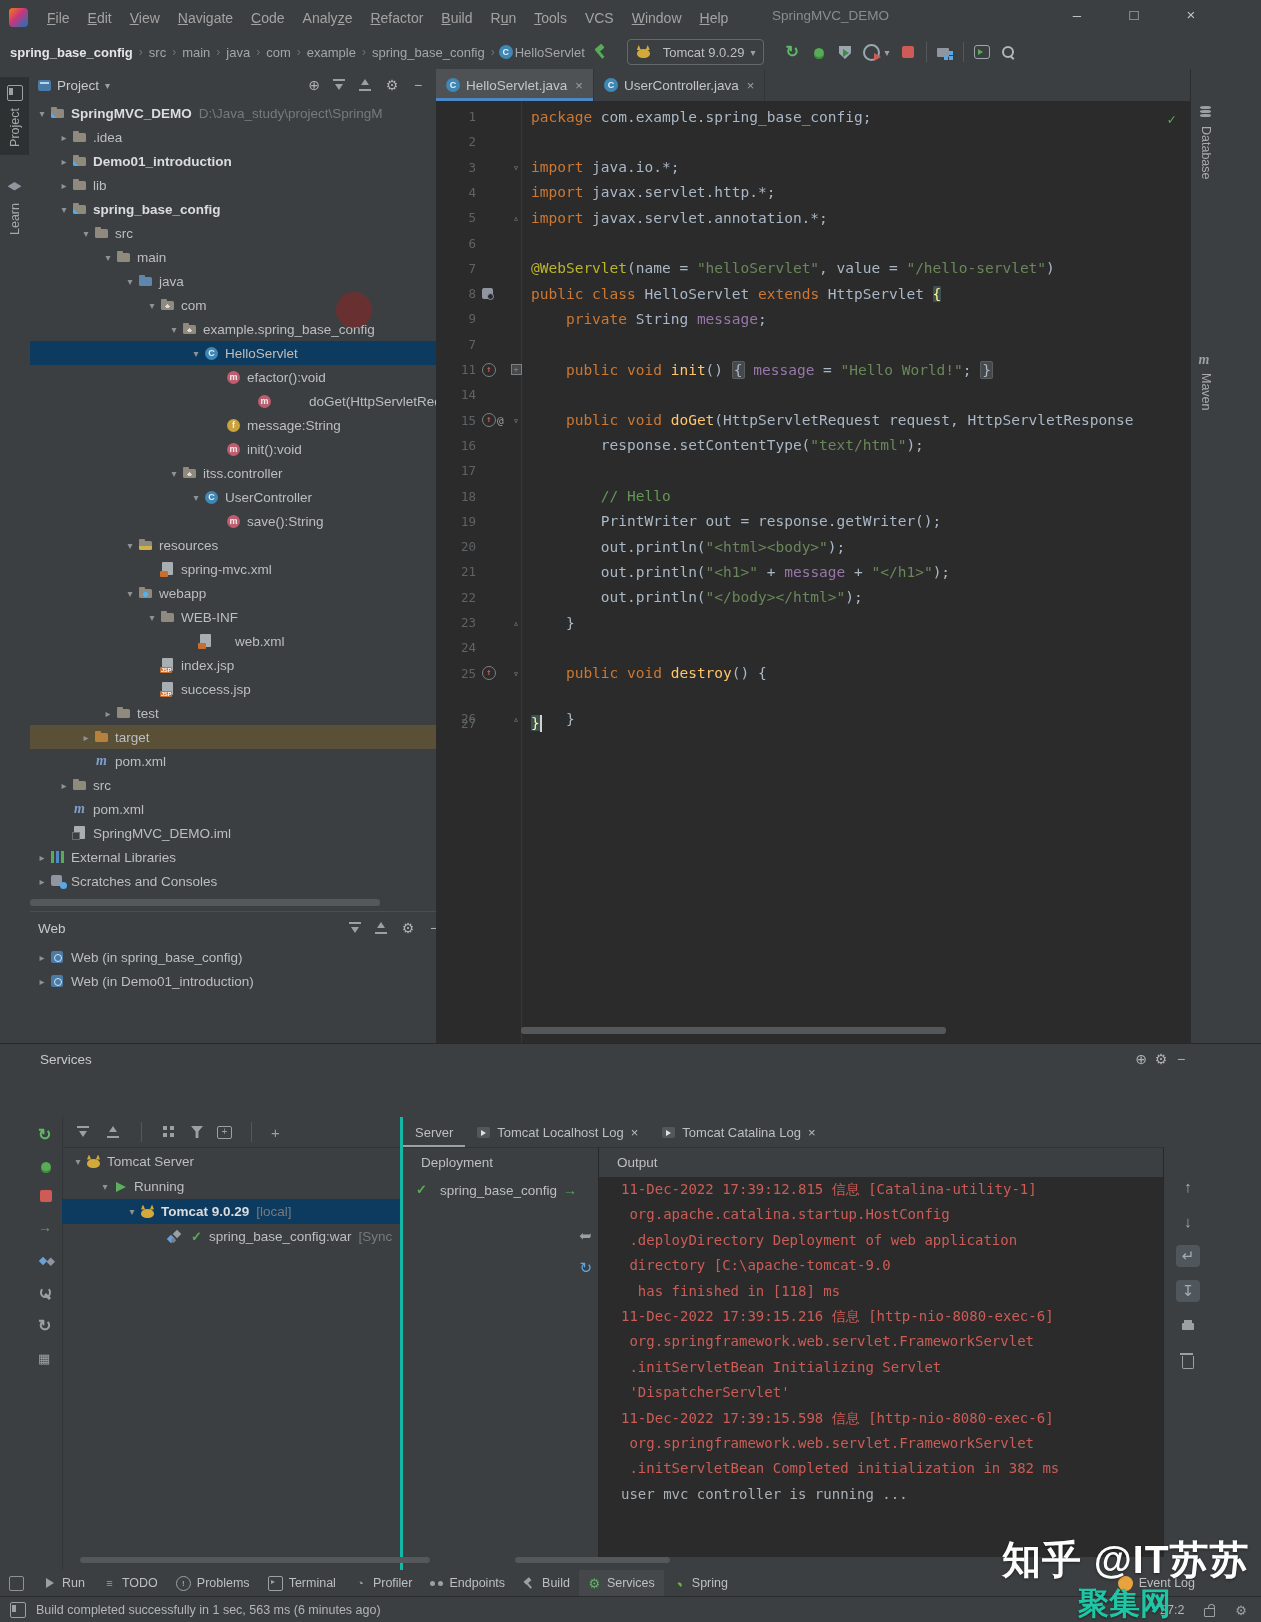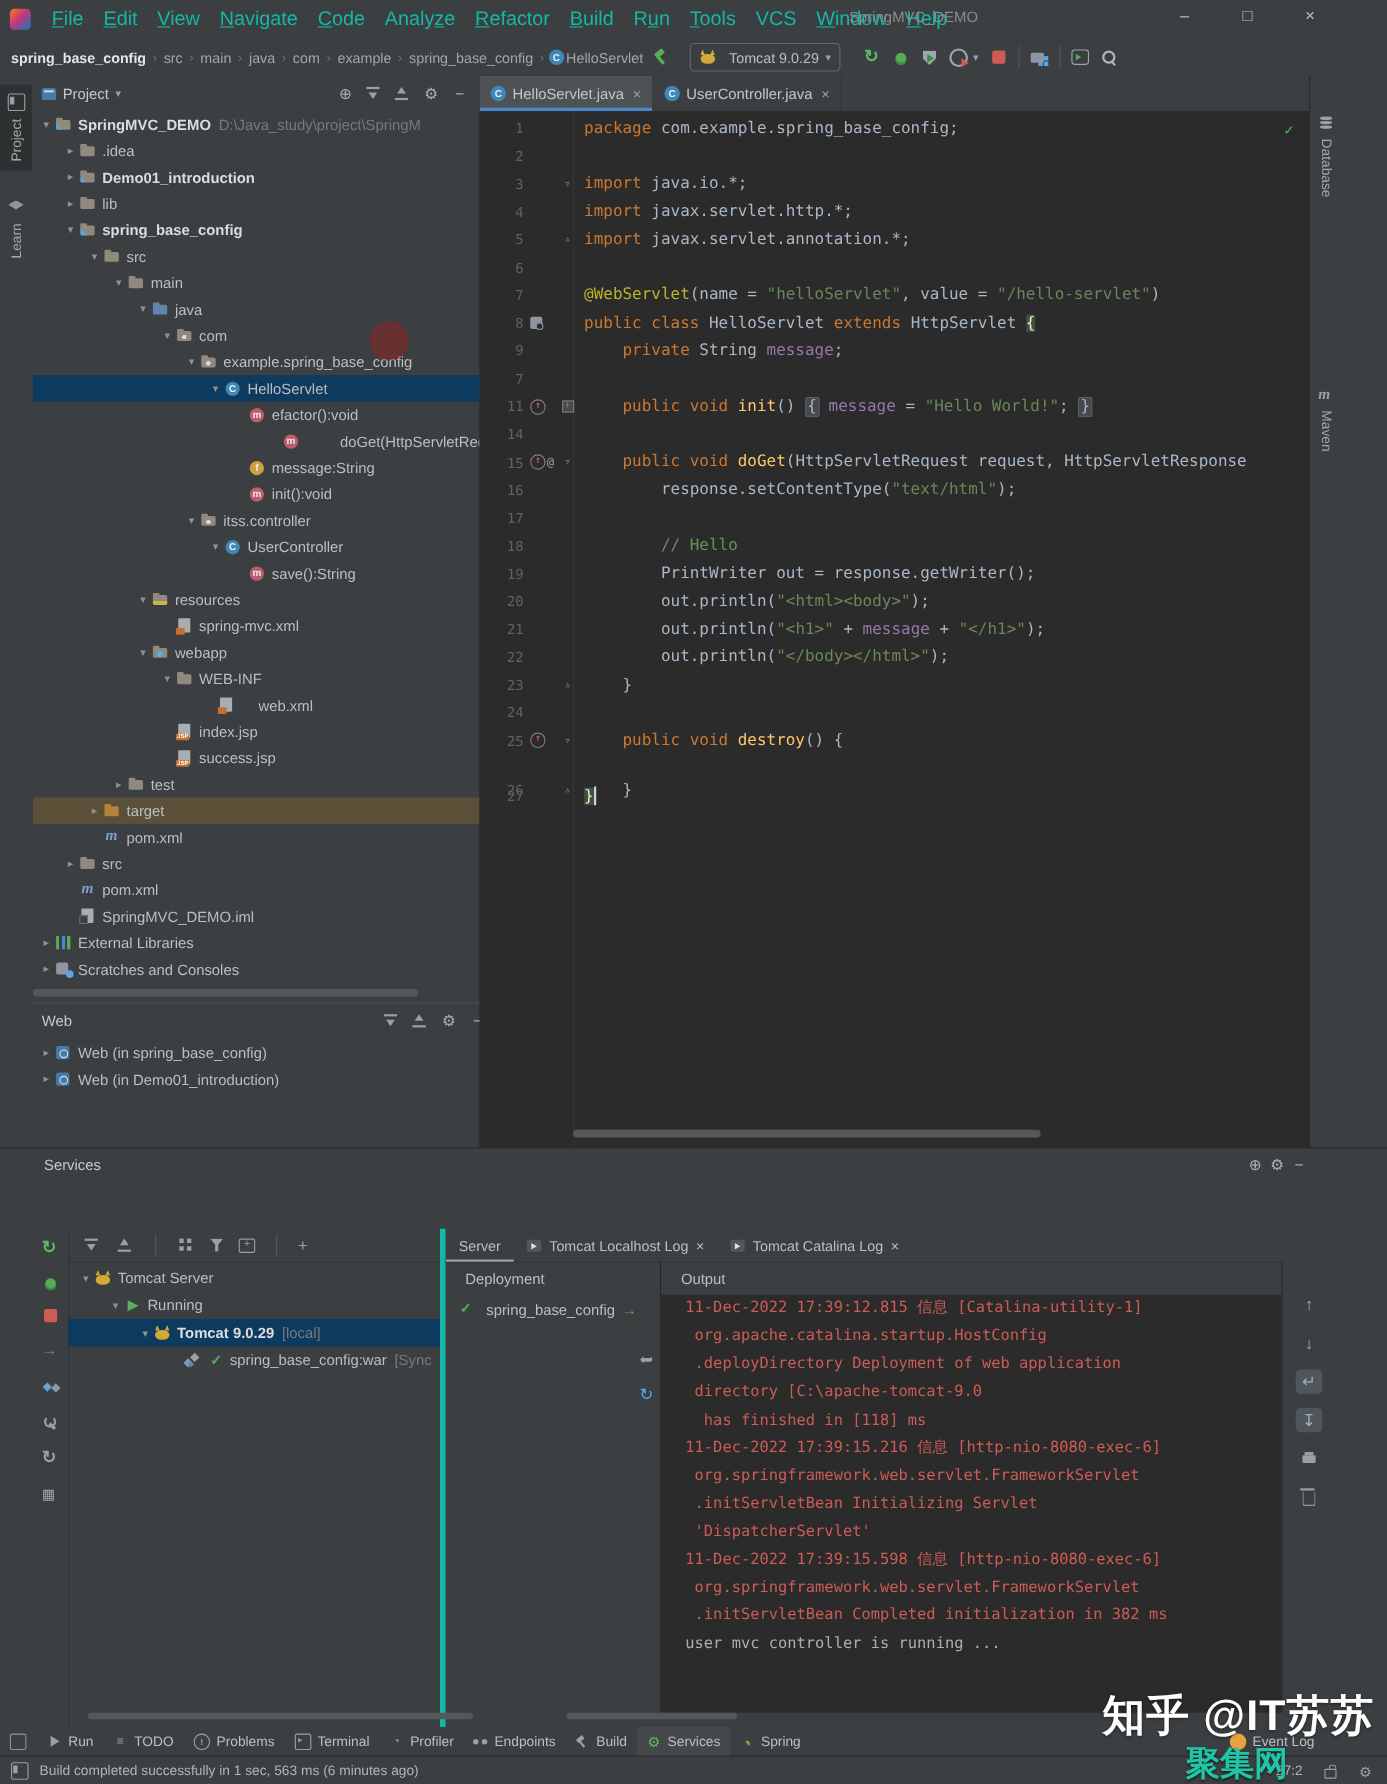--- a/index.html
+++ b/index.html
@@ -5,21 +5,21 @@
   html,body{margin:0;padding:0}
   body{width:1261px;height:1622px;position:relative;overflow:hidden;background:#3c3f41;
        font-family:"Liberation Sans",sans-serif;color:#bbbdbf;-webkit-font-smoothing:antialiased}
   u{text-decoration:underline}
 
   
   #titlebar{position:absolute;left:0;top:0;width:1261px;height:35px;background:#3c3f41;
             border-bottom:1px solid #2a2c2d;display:flex;align-items:center}
   #applogo{width:19px;height:19px;border-radius:4px;margin:0 10px 0 9px;flex:none;
            background:linear-gradient(135deg,#f97a12 0%,#c9357e 45%,#0a7bc0 100%)}
-  .menu-item{padding:0 9px;font-size:18px;color:#14b8a6;cursor:default}
+  .menu-item{padding:0 9px;font-size:14px;color:#a3a3a3;cursor:default}
   #wintitle{position:absolute;left:772px;top:8px;font-size:13.5px;color:#8a8d90}
   .winbtn{position:absolute;top:6px;width:30px;text-align:center;font-size:15px;color:#c0c2c4}
 
   
   #toolbar{position:absolute;left:0;top:35px;width:1261px;height:34px;background:#3c3f41;
            border-bottom:1px solid #2a2c2d;display:flex;align-items:center;font-size:13px}
   #crumbs{display:flex;align-items:center;margin-left:8px;white-space:nowrap}
   .crumb{color:#a3a6a8;padding:0 2px}
   .crumb.first{font-weight:bold;color:#e3e5e7}
   .crumbsep{color:#6f7274;padding:0 4px;font-size:12px}
@@ -173,21 +173,21 @@
   #clickart{position:absolute;left:336px;top:292px;width:36px;height:36px;border-radius:50%;background:rgba(160,30,30,.45)}
 
   
   #services{position:absolute;left:0;top:1043px;width:1261px;height:527px;background:#3c3f41;border-top:1px solid #262829}
   #svchead{height:30px;display:flex;align-items:center;padding:0 10px 0 40px;font-size:13.5px;color:#c7c9cb}
   #svcicons{position:absolute;left:30px;top:73px;width:32px;bottom:0;border-right:1px solid #323537;
             display:flex;flex-direction:column;align-items:center;padding-top:10px;gap:17px}
   #svctoolbar{position:absolute;left:62px;top:73px;width:338px;height:30px;display:flex;align-items:center;gap:14px;padding-left:14px;border-bottom:1px solid #323537}
   #svctree{position:absolute;left:62px;top:105px;width:338px}
   #svctree .trow{height:25px}
-  #svcright{position:absolute;left:400px;top:73px;right:0;bottom:0;border-left:5px solid #14b8a6}
+  #svcright{position:absolute;left:400px;top:73px;right:0;bottom:0;border-left:3px solid #14b8a6}
   #svctabs{height:30px;display:flex;align-items:center;font-size:13px;color:#bdbfc1;border-bottom:1px solid #323537}
   .stab{display:flex;align-items:center;gap:7px;padding:0 12px;height:30px}
   .stab.active{box-shadow:inset 0 -2px 0 #9aa0a4}
   #deploy{position:absolute;left:0;top:30px;width:195px;bottom:14px}
   #deployhead,#outputhead{height:30px;display:flex;align-items:center;padding-left:18px;font-size:13.5px;color:#bdbfc1}
   .deprow{display:flex;align-items:center;gap:6px;padding-left:10px;height:26px;font-size:13.5px;color:#bcbec0;white-space:nowrap;overflow:hidden}
   .depside{position:absolute;right:6px;display:flex;flex-direction:column;gap:14px;align-items:center}
   #output{position:absolute;left:195px;top:30px;width:565px;bottom:14px;border-left:1px solid #262829}
   #console{position:absolute;left:0;top:30px;right:0;bottom:0;background:#2b2b2b;overflow:hidden}
   .logline{position:relative;padding-left:22px;height:25.4px;line-height:25.4px;white-space:pre;

